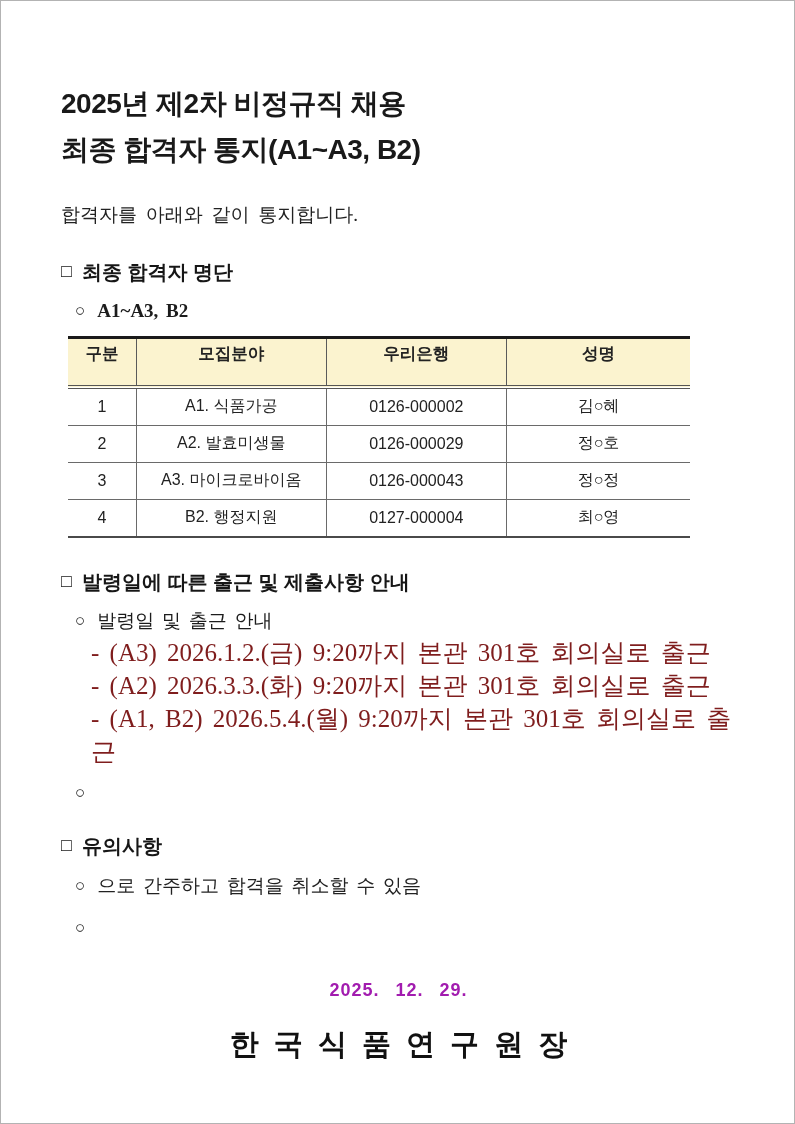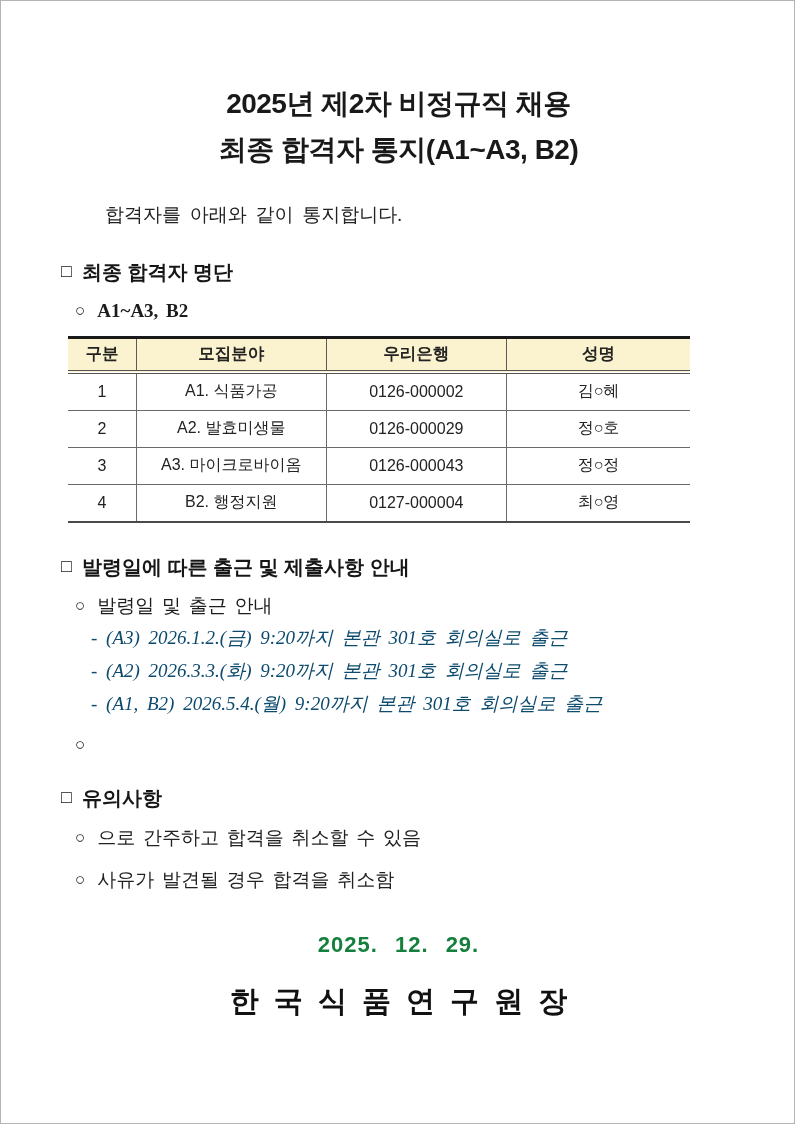--- a/index.html
+++ b/index.html
@@ -10,32 +10,31 @@
     border:1px solid #b3b3b3;
     position:relative;
     overflow:hidden;
     font-family:"Liberation Serif","DejaVu Serif",serif;
     color:#1c1c1c;
   }
   .content { padding:0 58px 0 60px; }
 
   .doc-title {
     margin-top:80px;
-    text-align:center;
     font-family:"Liberation Sans","DejaVu Sans",sans-serif;
     font-weight:900;
     font-size:28px;
     line-height:46px;
     letter-spacing:-0.5px;
     color:#191919;
   }
 
   .intro { margin-top:24px; font-size:19px; line-height:35px; color:#222; }
   .intro .l1 { text-align:justify; text-align-last:justify; text-indent:42px; word-spacing:2px; }
-  .intro .l2 { word-spacing:4px;margin-left:44px; }
+  .intro .l2 { word-spacing:4px; }
 
   .sec-h {
     margin-top:26px;
     font-family:"Liberation Sans","DejaVu Sans",sans-serif;
     font-weight:700;
     font-size:20px;
     line-height:28px;
     color:#161616;
     display:flex; align-items:center; gap:10px;
   }
@@ -47,43 +46,42 @@
     font-size:19px;
     line-height:31px;
     display:flex; gap:12px;
     word-spacing:3px;
   }
   .o-item .circ { font-size:17px; line-height:31px; }
   .o-item.bold-serif { font-weight:700; }
 
   .dash-item {
     padding-left:30px;
-    font-size:19px;
+    font-size:25px;
     line-height:33px;
     word-spacing:4px;
-    color:#0c4a6e;
-    font-style:italic;
+    color:#7f1d1d;
   }
 
   table.roster {
     margin-top:10px;
     margin-left:7px;
     width:622px;
     border-collapse:collapse;
     font-family:"Liberation Sans","DejaVu Sans",sans-serif;
     font-size:16px;
     color:#222;
     border-top:3px solid #1a1a1a;
     border-bottom:2px solid #4a4a4a;
   }
   table.roster th {
     background:#FBF3CF;
     font-weight:700;
     font-size:16.5px;
-    padding:4px 0 5px 0;
+    padding:4px 0 20px 0;
     border-left:1px solid #5a5a5a;
     border-right:1px solid #5a5a5a;
     border-bottom:4px double #555;
     text-align:center;
   }
   table.roster td {
     padding:7px 0 8px 0;
     border-left:1px solid #6a6a6a;
     border-right:1px solid #6a6a6a;
     border-bottom:1px solid #6a6a6a;
@@ -107,24 +105,24 @@
   .note .txt .l2 { word-spacing:3px; }
 
   .gap-sec2 { margin-top:30px; }
   .gap-sec3 { margin-top:24px; }
 
   .footer-date {
     margin-top:36px;
     text-align:center;
     font-family:"Liberation Sans","DejaVu Sans",sans-serif;
     font-weight:800;
-    font-size:22px;
+    font-size:18px;
     letter-spacing:1px;
     word-spacing:10px;
-    color:#15803d;
+    color:#a21caf;
   }
   .signature {
     margin-top:24px;
     text-align:center;
     font-family:"Liberation Sans","DejaVu Sans",sans-serif;
     font-weight:800;
     font-size:29px;
     letter-spacing:0.52em;
     text-indent:0.52em;
     color:#111;
@@ -224,21 +222,20 @@
     <div class="note">
       <span class="circ">○</span>
       <span class="txt">
         <span class="l2" style="display:block">으로 간주하고 합격을 취소할 수 있음</span>
       </span>
     </div>
 
     <div class="note">
       <span class="circ">○</span>
       <span class="txt">
-        <span class="l2" style="display:block">사유가 발견될 경우 합격을 취소함</span>
       </span>
     </div>
 
     <div class="footer-date">2025. 12. 29.</div>
     <div class="signature">한국식품연구원장</div>
 
   </div>
 </div>
 
 </body></html>

